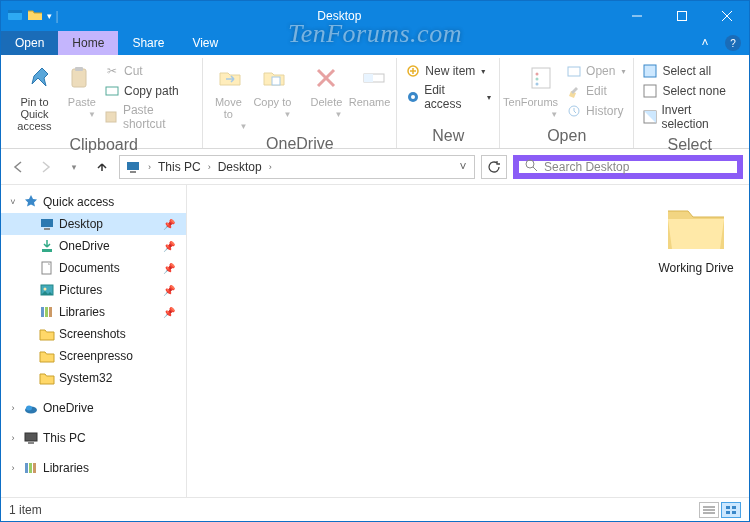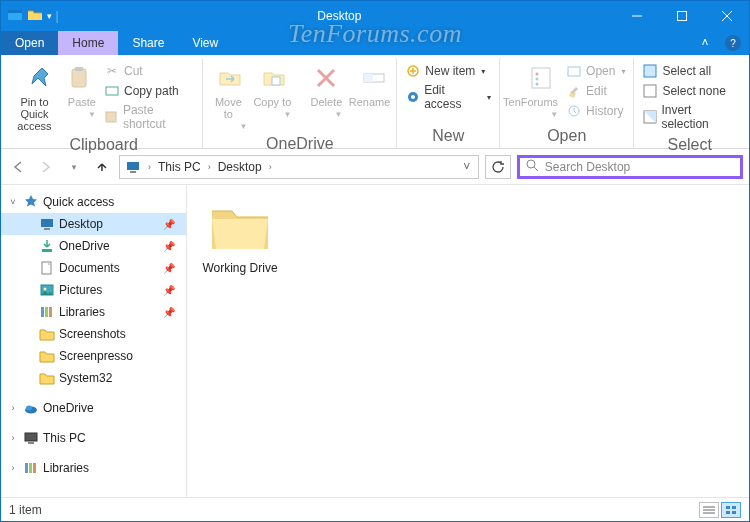--- a/index.html
+++ b/index.html
@@ -32,31 +32,31 @@
 .small-btn .icon-sm { width:16px; height:16px; display:inline-flex; align-items:center; justify-content:center;}
 .addressbar-row { height:36px; display:flex; align-items:center; gap:6px; padding:4px 6px; border-bottom:1px solid #e6e6e6;}
 .nav-btn { width:22px; height:22px; display:flex; align-items:center; justify-content:center; color:#999;}
 .nav-btn.enabled { color:#333; }
 .address { flex:1.7; height:24px; border:1px solid #c9c9c9; display:flex; align-items:center; padding:0 2px; gap:2px;}
 .address .crumb { display:flex; align-items:center; gap:1px; padding:0 3px; color:#333;}
 .address .chev { color:#666; font-size:9px; padding:0 2px;}
 .address .rest { flex:1; }
 .address .dd-end { width:18px; text-align:center; color:#666;}
 .refresh { width:26px; height:24px; border:1px solid #c9c9c9; display:flex; align-items:center; justify-content:center; color:#444;}
-.search { flex:1; height:24px; border:3px solid #8b5cf6; display:flex; align-items:center; padding:0 6px; gap:6px; color:#888;}
+.search { flex:1; height:24px; border:6px solid #8b5cf6; display:flex; align-items:center; padding:0 6px; gap:6px; color:#888;}
 .body { flex:1; display:flex; min-height:0;}
 .tree { width:186px; border-right:1px solid #e6e6e6; overflow:auto; padding:6px 0;}
 .tree-item { display:flex; align-items:center; gap:4px; height:22px; padding:0 4px 0 6px; color:#222;}
 .tree-item .tw { width:12px; color:#666; font-size:9px; text-align:center;}
 .tree-item .ic { width:16px; height:16px; display:inline-flex; align-items:center; justify-content:center;}
 .tree-item .pin { margin-left:auto; color:#8a8a8a; font-size:10px; padding-right:6px;}
 .tree-item.selected { background:#cde8ff;}
 .tree-item.child { padding-left:22px;}
 .tree-spacer { height:8px;}
-.content { flex:1; display:flex; align-content:flex-start; flex-wrap:wrap; padding:14px 8px; gap:16px;}
+.content { flex:1; display:flex; align-content:flex-start; flex-wrap:wrap; padding:14px 8px; gap:16px;justify-content:flex-end;}
 .file-item { width:90px; display:flex; flex-direction:column; align-items:center; gap:6px;}
 .file-item .ficon { width:64px; height:56px; display:flex; align-items:center; justify-content:center;}
 .file-item .flabel { font-size:12px; text-align:center; color:#222;}
 .statusbar { height:24px; border-top:1px solid #e6e6e6; display:flex; align-items:center; padding:0 8px; gap:8px; color:#444; font-size:11px;}
 .statusbar .spacer { flex:1;}
 .view-toggle { display:flex; gap:2px;}
 .view-toggle .vt { width:20px; height:16px; border:1px solid #bfbfbf; display:flex; align-items:center; justify-content:center;}
 .view-toggle .vt.active { background:#cde8ff; border-color:#4aa3e6;}
 .watermark { position:absolute; top:18px; left:0; right:0; text-align:center; font-family:Georgia, "Times New Roman", serif; font-style:italic; font-size:26px; color:rgba(255,255,255,0.45); letter-spacing:0.5px; pointer-events:none; text-shadow:0 0 4px rgba(0,0,0,0.3);}
 svg { overflow:visible; }

